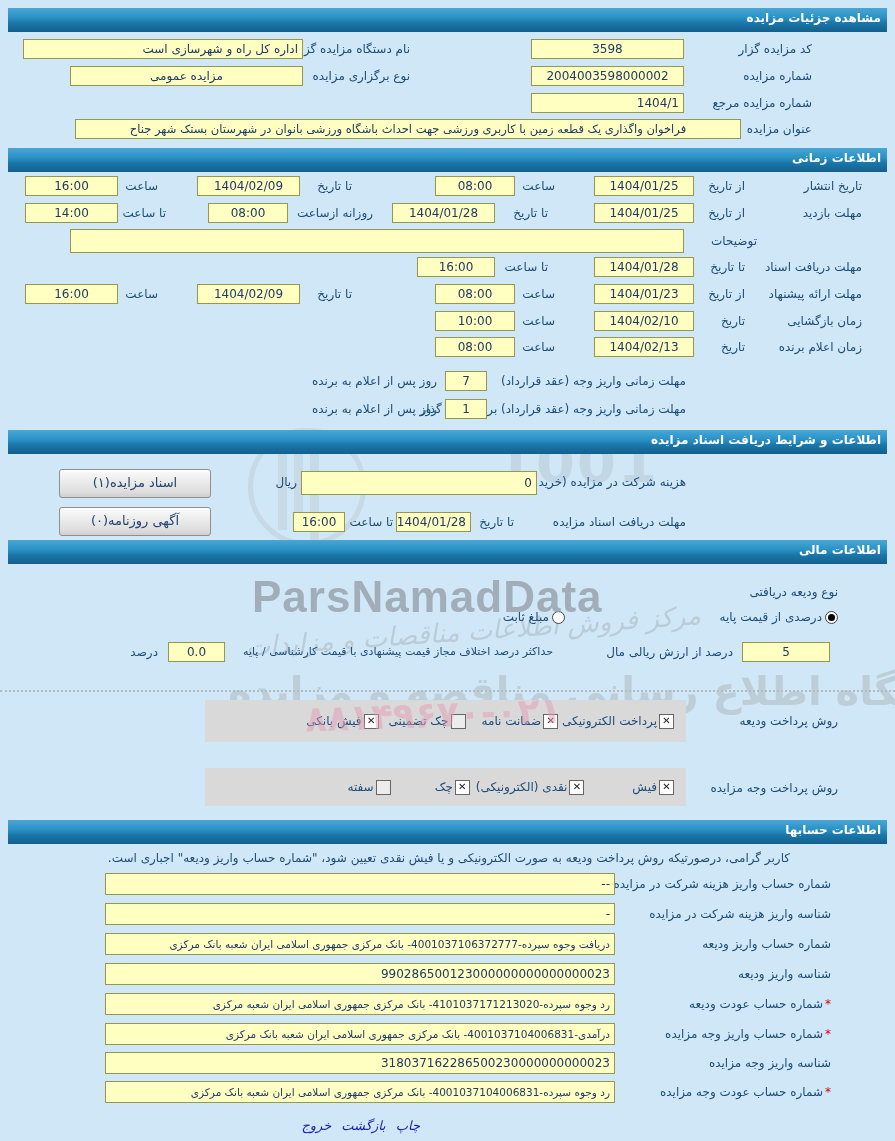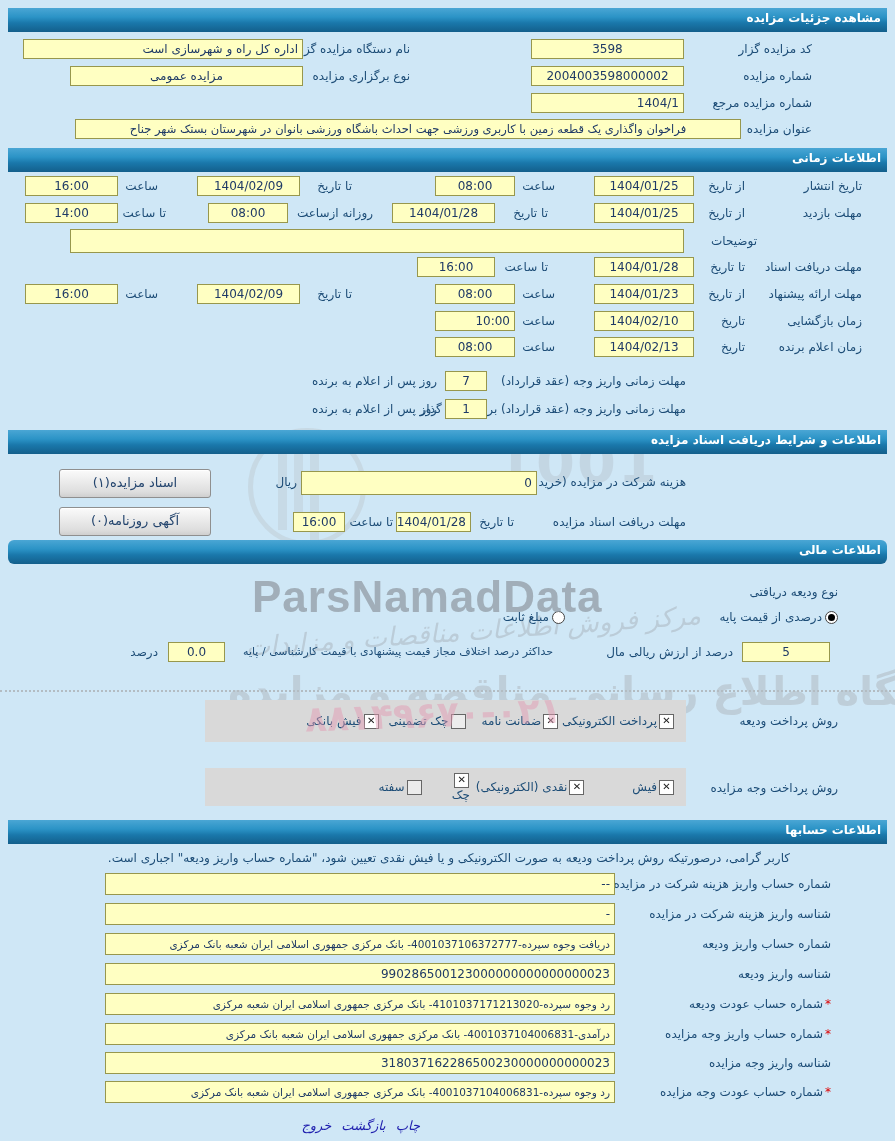--- a/index.html
+++ b/index.html
@@ -119,21 +119,21 @@
   <div class="field c" style="top:284px;right:380px;width:80px;">08:00</div>
   <div class="lbl" style="top:284px;right:543px;">تا تاریخ</div>
   <div class="field c" style="top:284px;right:595px;width:103px;">1404/02/09</div>
   <div class="lbl" style="top:284px;right:737px;">ساعت</div>
   <div class="field c" style="top:284px;right:777px;width:93px;">16:00</div>
 
   <div class="lbl" style="top:311px;right:33px;">زمان بازگشایی</div>
   <div class="lbl" style="top:311px;right:150px;">تاریخ</div>
   <div class="field c" style="top:311px;right:201px;width:100px;">1404/02/10</div>
   <div class="lbl" style="top:311px;right:340px;">ساعت</div>
-  <div class="field c" style="top:311px;right:380px;width:80px;text-align:right;">10:00</div>
+  <div class="field c" style="top:311px;right:380px;width:80px;">10:00</div>
 
   <div class="lbl" style="top:337px;right:33px;">زمان اعلام برنده</div>
   <div class="lbl" style="top:337px;right:150px;">تاریخ</div>
   <div class="field c" style="top:337px;right:201px;width:100px;">1404/02/13</div>
   <div class="lbl" style="top:337px;right:340px;">ساعت</div>
   <div class="field c" style="top:337px;right:380px;width:80px;">08:00</div>
 
   <div class="lbl" style="top:371px;right:209px;">مهلت زمانی واریز وجه (عقد قرارداد)</div>
   <div class="field c" style="top:371px;right:408px;width:42px;">7</div>
   <div class="lbl" style="top:371px;right:458px;">روز پس از اعلام به برنده</div>
@@ -149,21 +149,21 @@
   <div class="lbl" style="top:472px;right:598px;">ریال</div>
   <div class="btn" style="top:469px;right:684px;">اسناد مزایده(۱)</div>
 
   <div class="lbl" style="top:512px;right:209px;">مهلت دریافت اسناد مزایده</div>
   <div class="lbl" style="top:512px;right:381px;">تا تاریخ</div>
   <div class="field c" style="top:512px;right:424px;width:75px;">1404/01/28</div>
   <div class="lbl" style="top:512px;right:502px;">تا ساعت</div>
   <div class="field c" style="top:512px;right:550px;width:52px;">16:00</div>
   <div class="btn" style="top:507px;right:684px;">آگهی روزنامه(۰)</div>
 
-  <div class="bar" style="top:540px;border-radius:6px;">اطلاعات مالی</div>
+  <div class="bar" style="top:540px;">اطلاعات مالی</div>
 
   <div class="lbl" style="top:582px;right:57px;">نوع ودیعه دریافتی</div>
 
   <div class="radiogrp" style="top:610px;right:57px;">
     <span class="radio sel"></span>
     <span>درصدی از قیمت پایه</span>
   </div>
   <div class="radiogrp" style="top:610px;right:330px;">
     <span class="radio"></span>
     <span>مبلغ ثابت</span>
@@ -200,21 +200,21 @@
   <div class="lbl" style="top:778px;right:57px;">روش پرداخت وجه مزایده</div>
   <div class="panel" style="top:768px;height:38px;">
     <span class="cbitem" style="margin-left:48px;">
         <span class="cb checked"></span>
         <span>فیش</span>
       </span>
     <span class="cbitem" style="margin-left:6px;">
         <span class="cb checked"></span>
         <span>نقدی (الکترونیکی)</span>
       </span>
-    <span class="cbitem" style="margin-left:30px;flex-direction:column;">
+    <span class="cbitem" style="margin-left:44px;">
         <span class="cb checked"></span>
         <span>چک</span>
       </span>
     <span class="cbitem">
         <span class="cb off"></span>
         <span>سفته</span>
       </span>
   </div>
 
   <div class="bar" style="top:820px;">اطلاعات حسابها</div>

